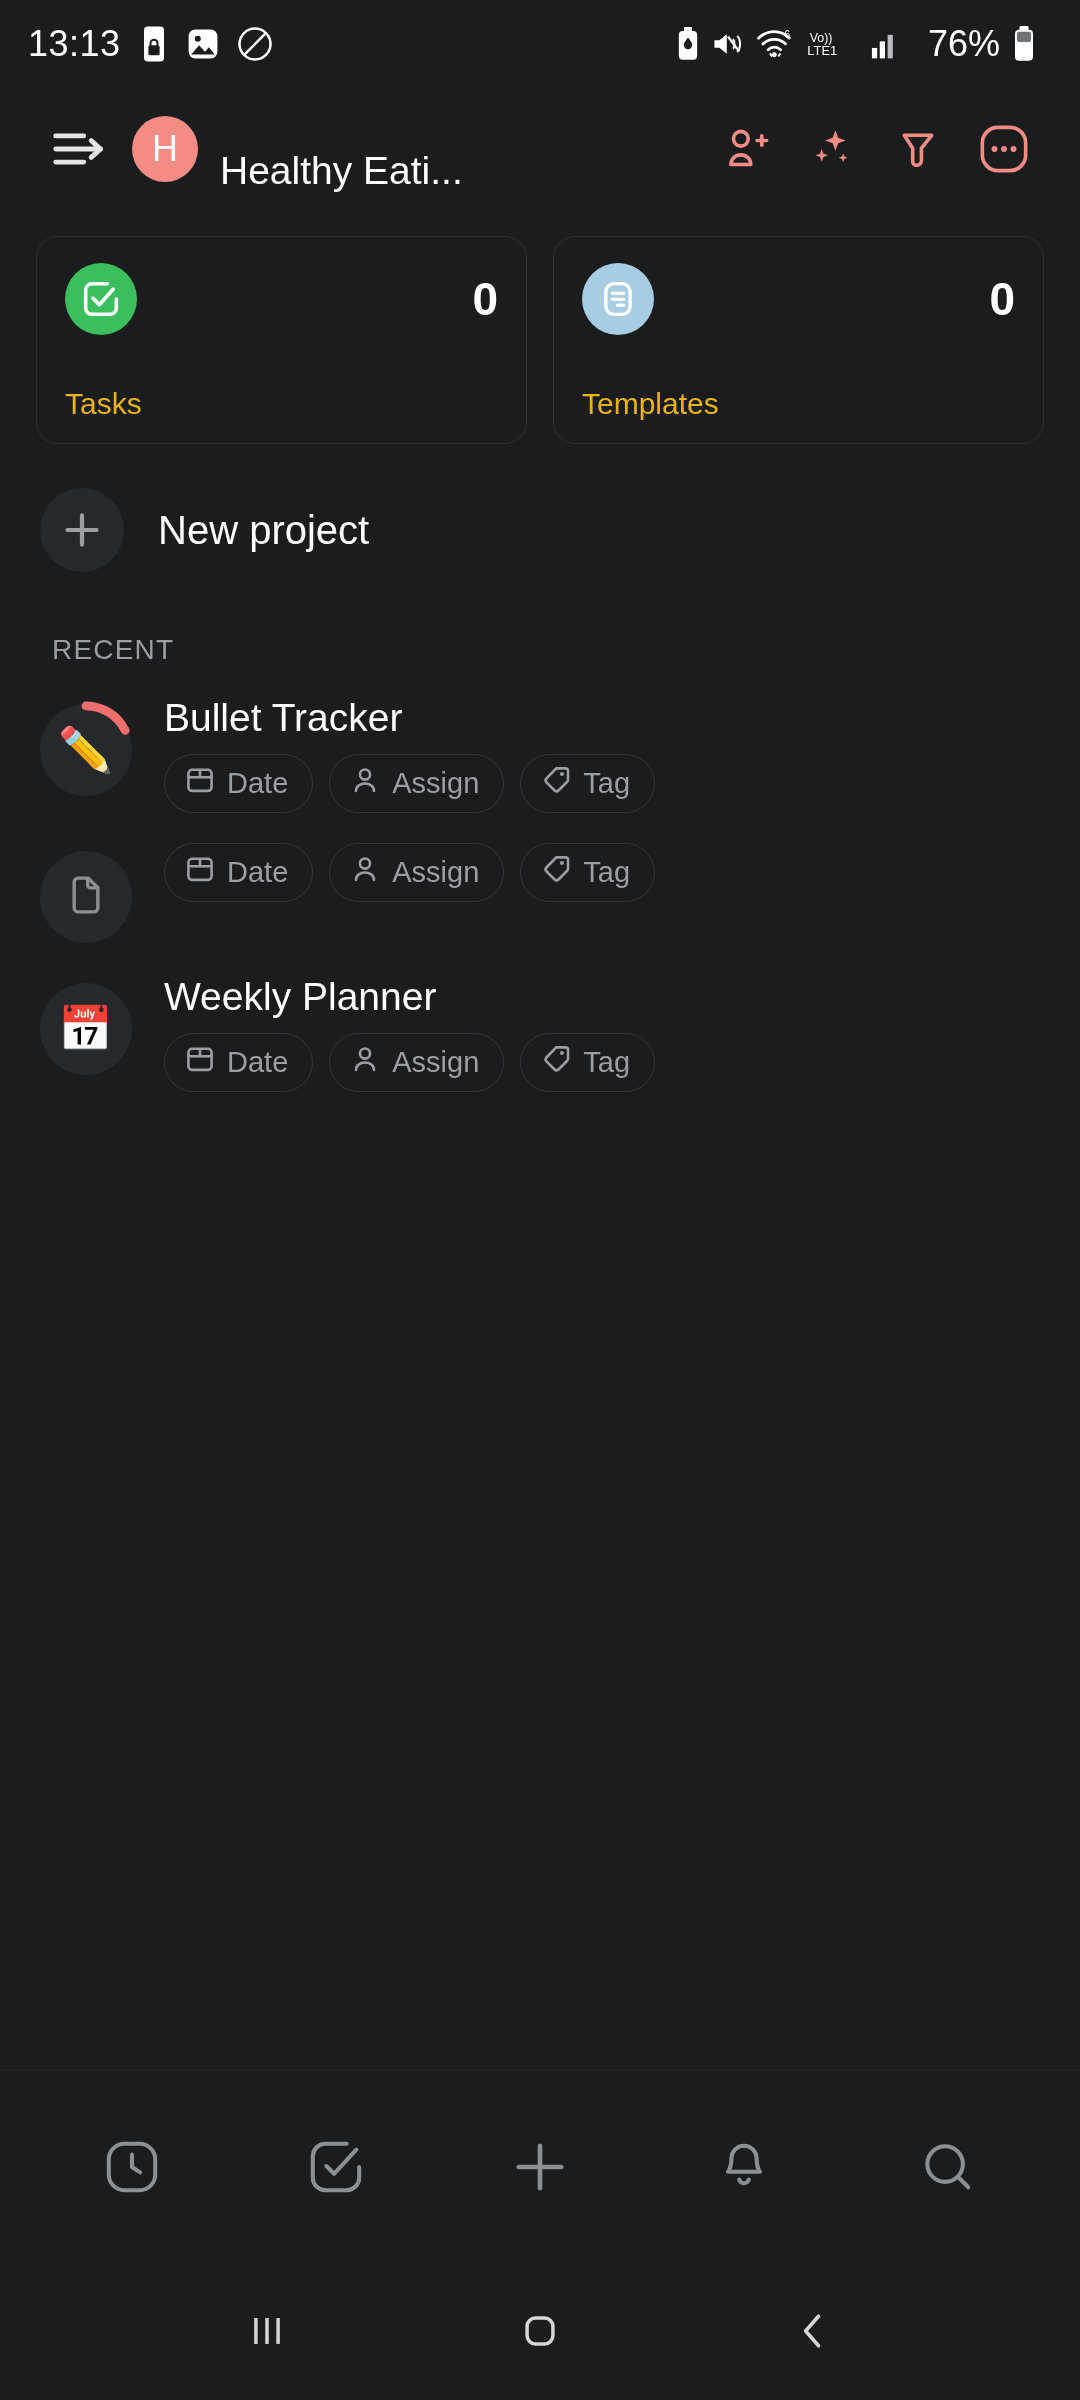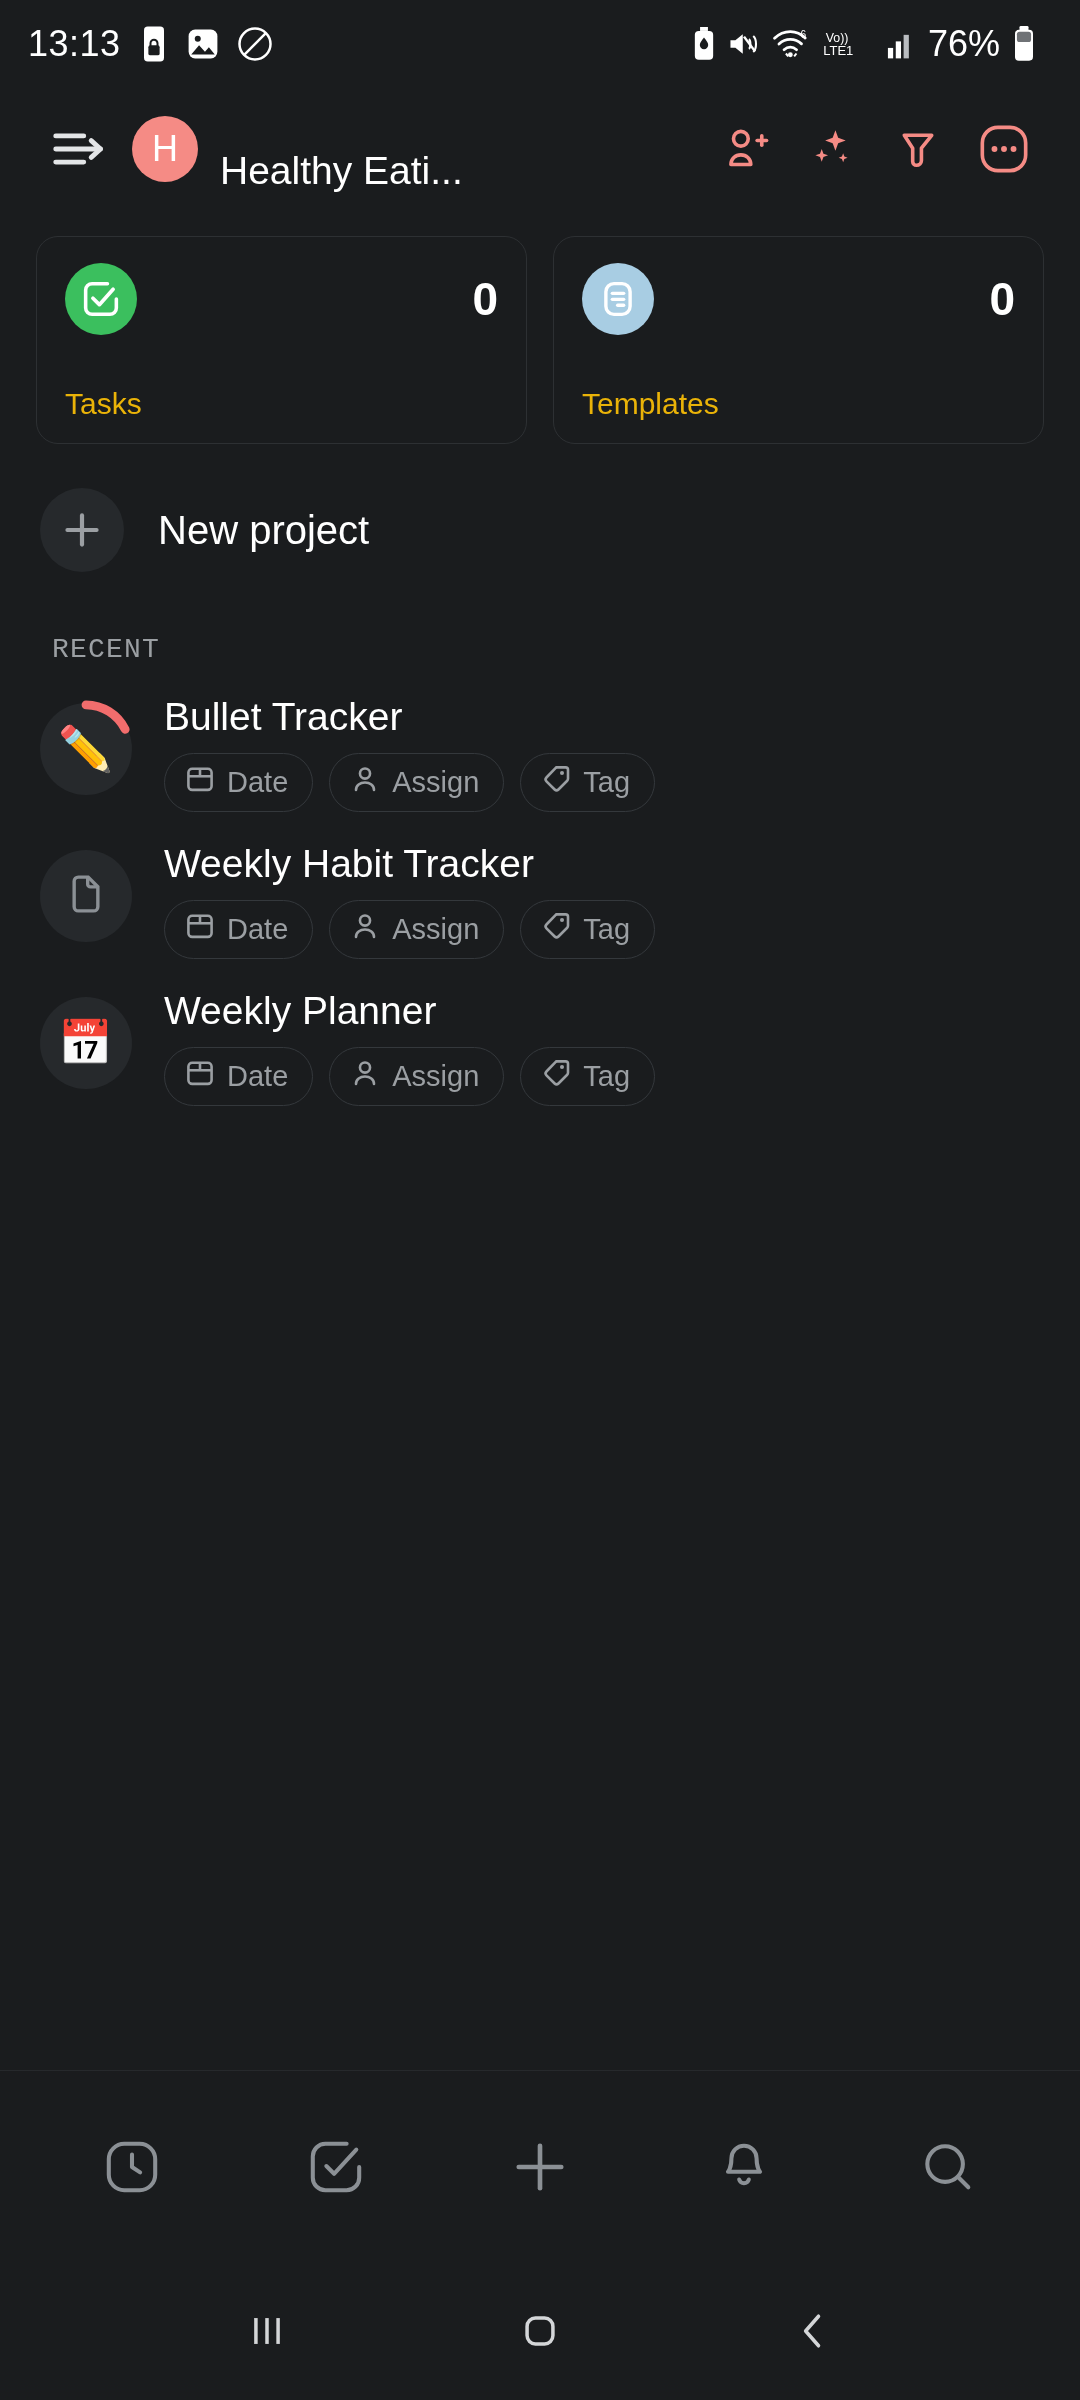--- a/index.html
+++ b/index.html
@@ -16,21 +16,21 @@
   .status-bar {
     height:88px;
     display:flex;
     align-items:center;
     justify-content:space-between;
     padding:0 44px 0 28px;
   }
   .sb-left { display:flex; align-items:center; gap:18px; }
   .sb-time { font-size:36px; font-weight:400; letter-spacing:0.5px; color:#fff; }
   .sb-right { display:flex; align-items:center; gap:12px; }
-  .sb-batt-pct { font-size:36px; font-weight:400; color:#fff; margin-left:0;}
+  .sb-batt-pct { font-size:36px; font-weight:400; color:#fff; margin-left:16px;}
   .ico { display:inline-flex; align-items:center; justify-content:center; }
 
   
   .header {
     height:122px;
     display:flex;
     align-items:center;
     padding:0 36px 0 44px;
     gap:0;
   }
@@ -84,21 +84,20 @@
     display:flex; align-items:center; justify-content:center;
   }
   .np-label { font-size:40px; color:#ffffff; }
 
   
   .section-title {
     font-size:28px;
     color:#9b9fa3;
     letter-spacing:1.2px;
     padding:52px 8px 14px 52px;
-    font-family:Liberation Mono, monospace;
   }
   .proj-list { padding:0 36px; }
   .proj-row {
     display:flex; align-items:flex-start;
     padding:14px 0 14px 4px;
     min-height:132px;
   }
   .proj-avatar {
     width:92px; height:92px; border-radius:50%;
     background:#26292c;
@@ -350,21 +349,20 @@
   <div class="proj-row">
     <div class="proj-avatar">
       <span>
         <svg width="44" height="44" viewBox="0 0 26 26">
             <path d="M6 5.5a2.5 2.5 0 012.5-2.5h5.8L20 8.7v11.8a2.5 2.5 0 01-2.5 2.5h-9A2.5 2.5 0 016 20.5z" fill="none" stroke="#8b9095" stroke-width="2"></path>
             <path d="M14 3v4.2a1.6 1.6 0 001.6 1.6H20" fill="none" stroke="#8b9095" stroke-width="2"></path>
           </svg>
       </span>
     </div>
     <div class="proj-body">
-      <div class="proj-name">Weekly Habit Tracker</div>
       <div class="chips">
         <div class="chip">
           <span>
             <svg width="30" height="30" viewBox="0 0 22 22">
                 <rect x="2.5" y="3.5" width="17" height="15.5" rx="2.8" fill="none" stroke="#9b9fa3" stroke-width="1.9"></rect>
                 <line x1="2.5" y1="9" x2="19.5" y2="9" stroke="#9b9fa3" stroke-width="1.9"></line>
                 <line x1="11" y1="3.5" x2="11" y2="9" stroke="#9b9fa3" stroke-width="1.9"></line>
               </svg>
           </span>
           <span>Date</span>

